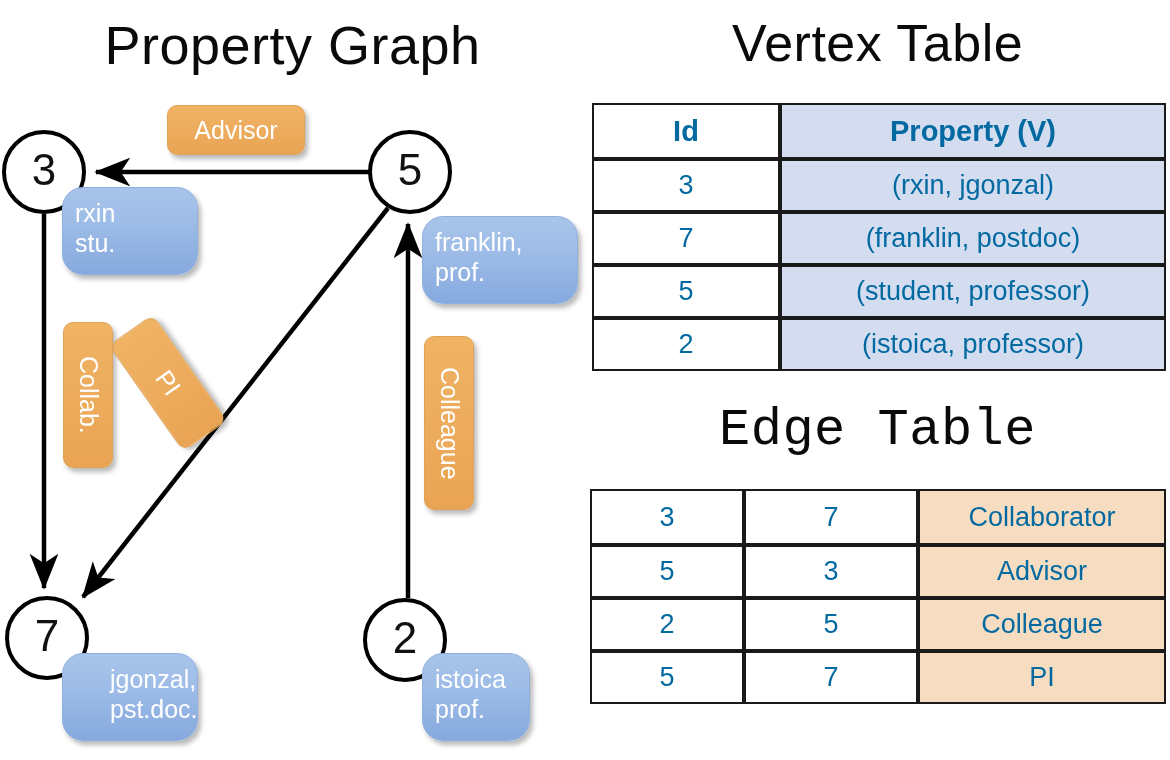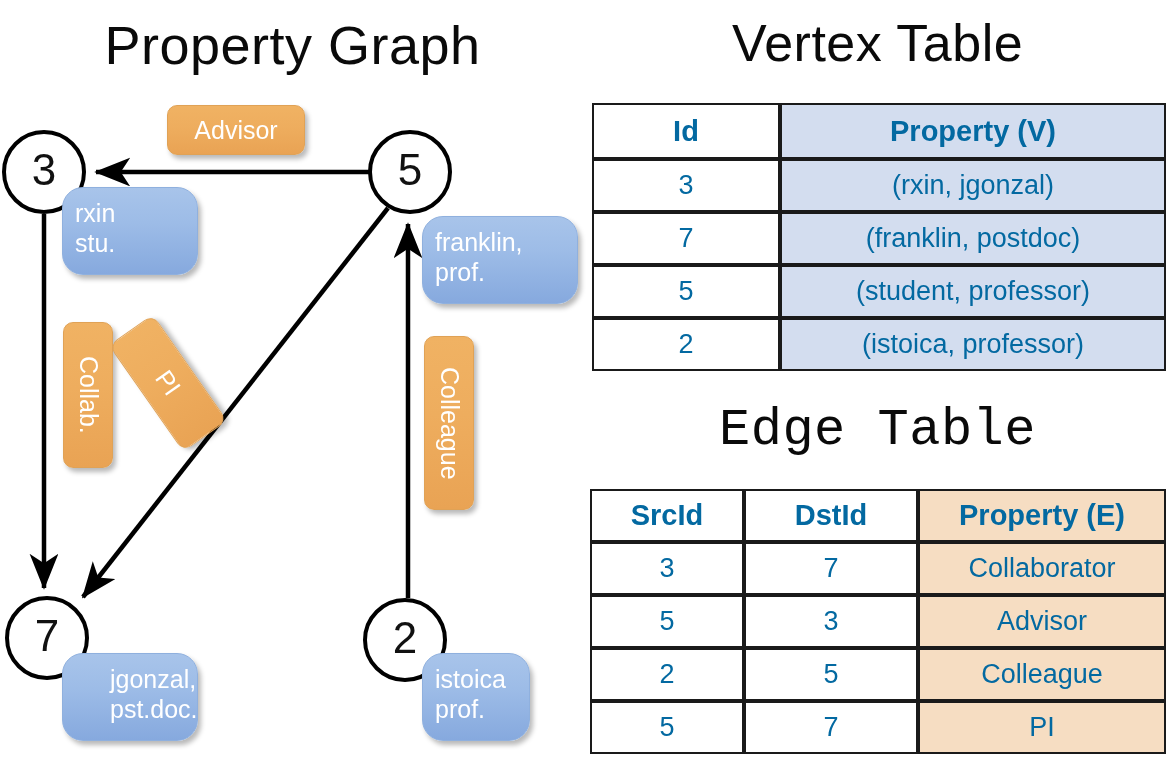--- a/index.html
+++ b/index.html
@@ -199,25 +199,20 @@
       <tr>
         <td class="c-id">2</td>
         <td class="c-prop">(istoica, professor)</td>
       </tr>
     </tbody>
   </table>
 
   <table class="tbl" id="edge-table">
     <tbody>
       <tr>
-        <th class="c-src">SrcId</th>
-        <th class="c-dst">DstId</th>
-        <th class="c-prop">Property (E)</th>
-      </tr>
-      <tr>
         <td class="c-src">3</td>
         <td class="c-dst">7</td>
         <td class="c-prop">Collaborator</td>
       </tr>
       <tr>
         <td class="c-src">5</td>
         <td class="c-dst">3</td>
         <td class="c-prop">Advisor</td>
       </tr>
       <tr>

